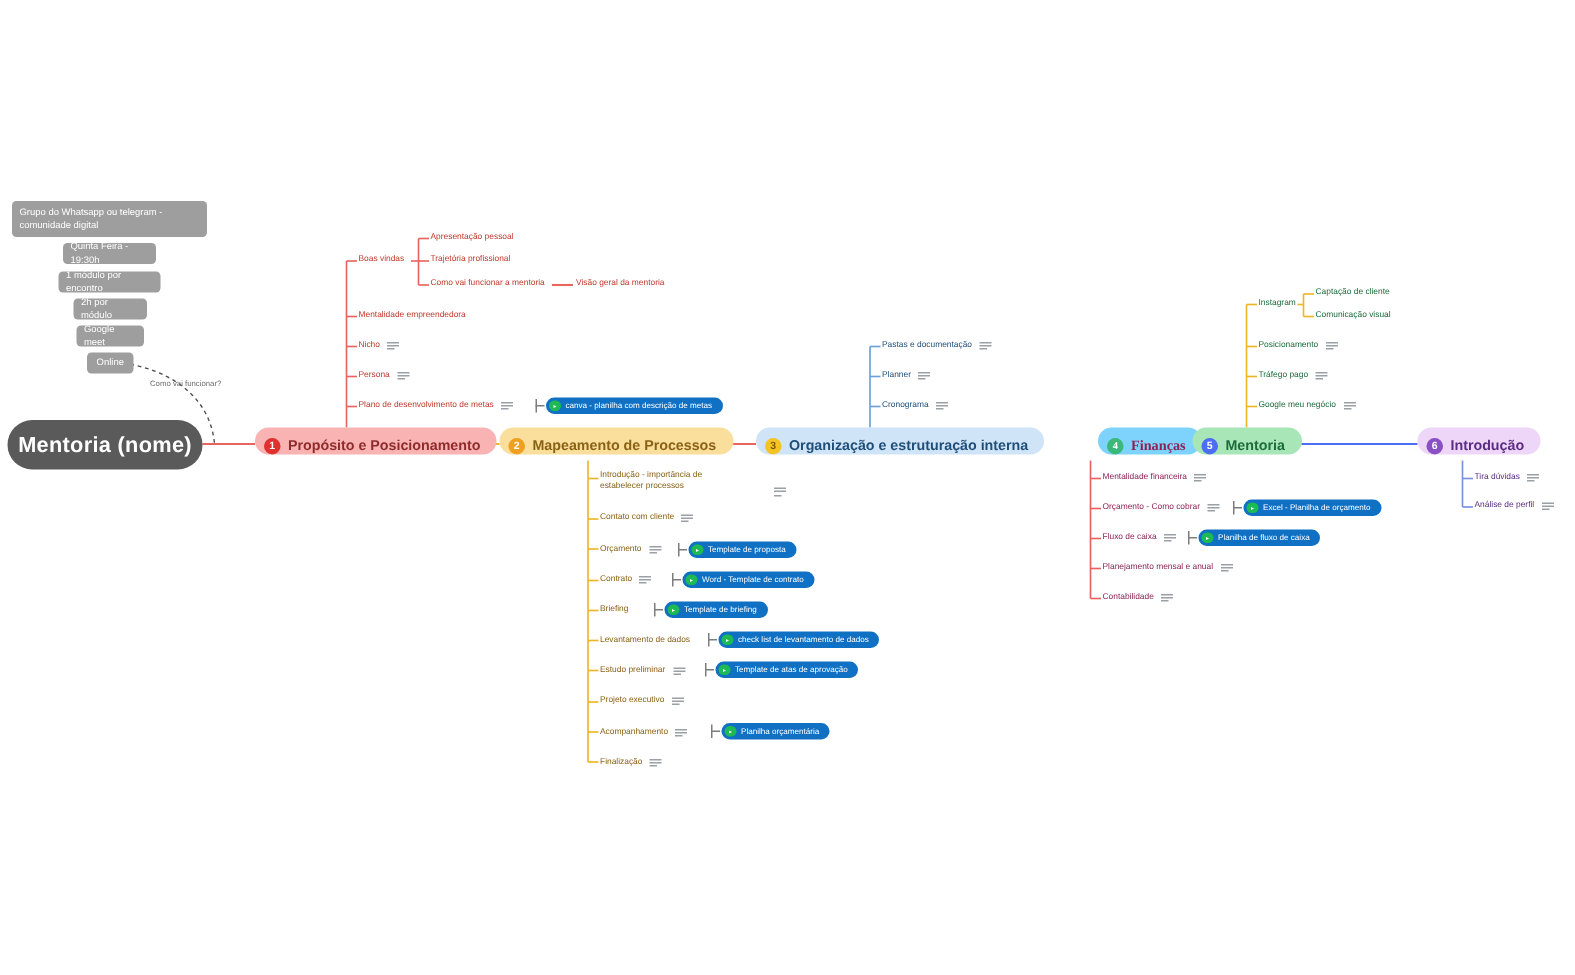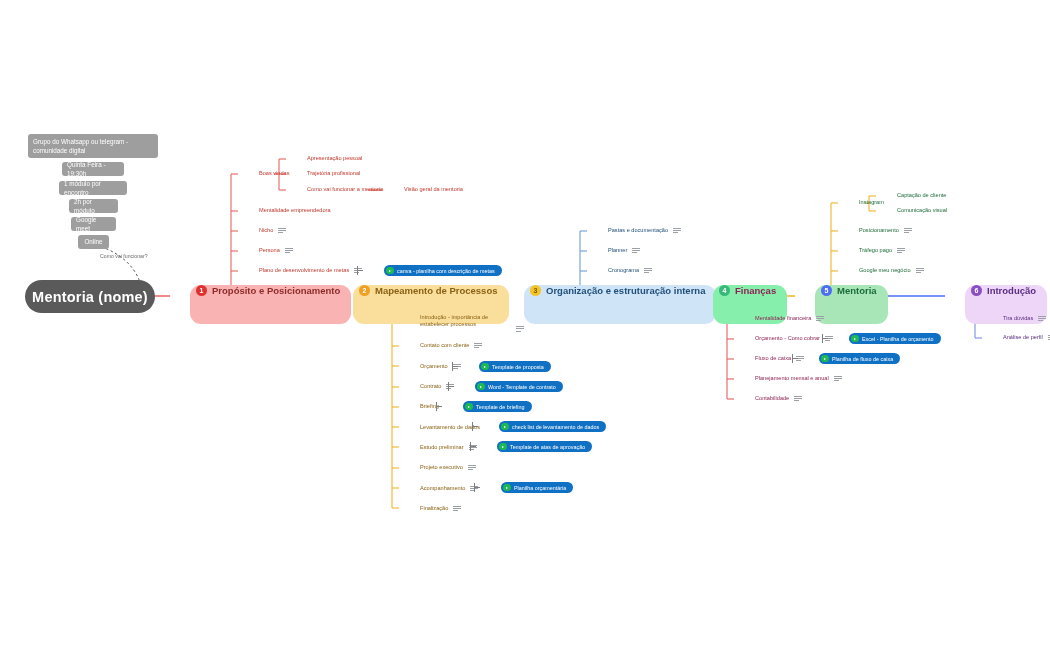--- a/index.html
+++ b/index.html
@@ -3,49 +3,49 @@
 <meta charset="utf-8">
 <title>Mind Map</title>
 <style>
   html,body{margin:0;padding:0;}
   body{
     width:1050px;height:650px;background:#ffffff;
     font-family:"Liberation Sans","DejaVu Sans",sans-serif;
     overflow:hidden;position:relative;
   }
   #canvas{position:absolute;left:0;top:0;width:1050px;height:650px;}
-  .abs{position:absolute;margin-left:20px;}
+  .abs{position:absolute;}
 
   
   .root{
     left:5px;top:280px;width:130px;height:33px;
     background:#5a5a5a;border-radius:17px;
     display:flex;align-items:center;justify-content:center;
     color:#ffffff;font-size:14.5px;font-weight:bold;letter-spacing:.2px;
   }
 
   
   .main{
-    height:39px;border-radius:11px;display:flex;align-items:flex-start;
+    height:18px;border-radius:11px;display:flex;align-items:flex-end;
     padding:0 11px 0 6px;font-size:9.5px;font-weight:bold;white-space:nowrap;
     box-sizing:border-box;
   }
   .main .num{
     width:11px;height:11px;border-radius:50%;
     display:inline-flex;align-items:center;justify-content:center;
     font-size:7px;color:#fff;font-weight:bold;margin-right:5px;flex:0 0 auto;
     line-height:1;
   }
   .m1{background:#f9b3b3;color:#8f2b2b;left:170px;top:285px;}
   .m1 .num{background:#e03131;}
   .m2{background:#fade9b;color:#8a6215;left:333px;top:285px;}
   .m2 .num{background:#f0a020;}
   .m3{background:#cfe4f7;color:#1f4e79;left:504px;top:285px;}
   .m3 .num{background:#f5c324;color:#7a5a00;}
-  .m4{background:#86efac;color:#8d2255;left:693px;top:285px;}
+  .m4{background:#7dd3fc;color:#8d2255;left:732px;top:285px;font-family:Liberation Serif, serif;}
   .m4 .num{background:#39b87a;}
   .m5{background:#a8e6b8;color:#1c6b3a;left:795px;top:285px;}
   .m5 .num{background:#4c6ef5;}
   .m6{background:#edd6f7;color:#5b2d82;left:945px;top:285px;}
   .m6 .num{background:#8b4fc4;}
 
   
   .note{
     background:#9e9e9e;color:#ffffff;border-radius:3px;
     font-size:6.3px;line-height:1.45;padding:3px 5px;box-sizing:border-box;

